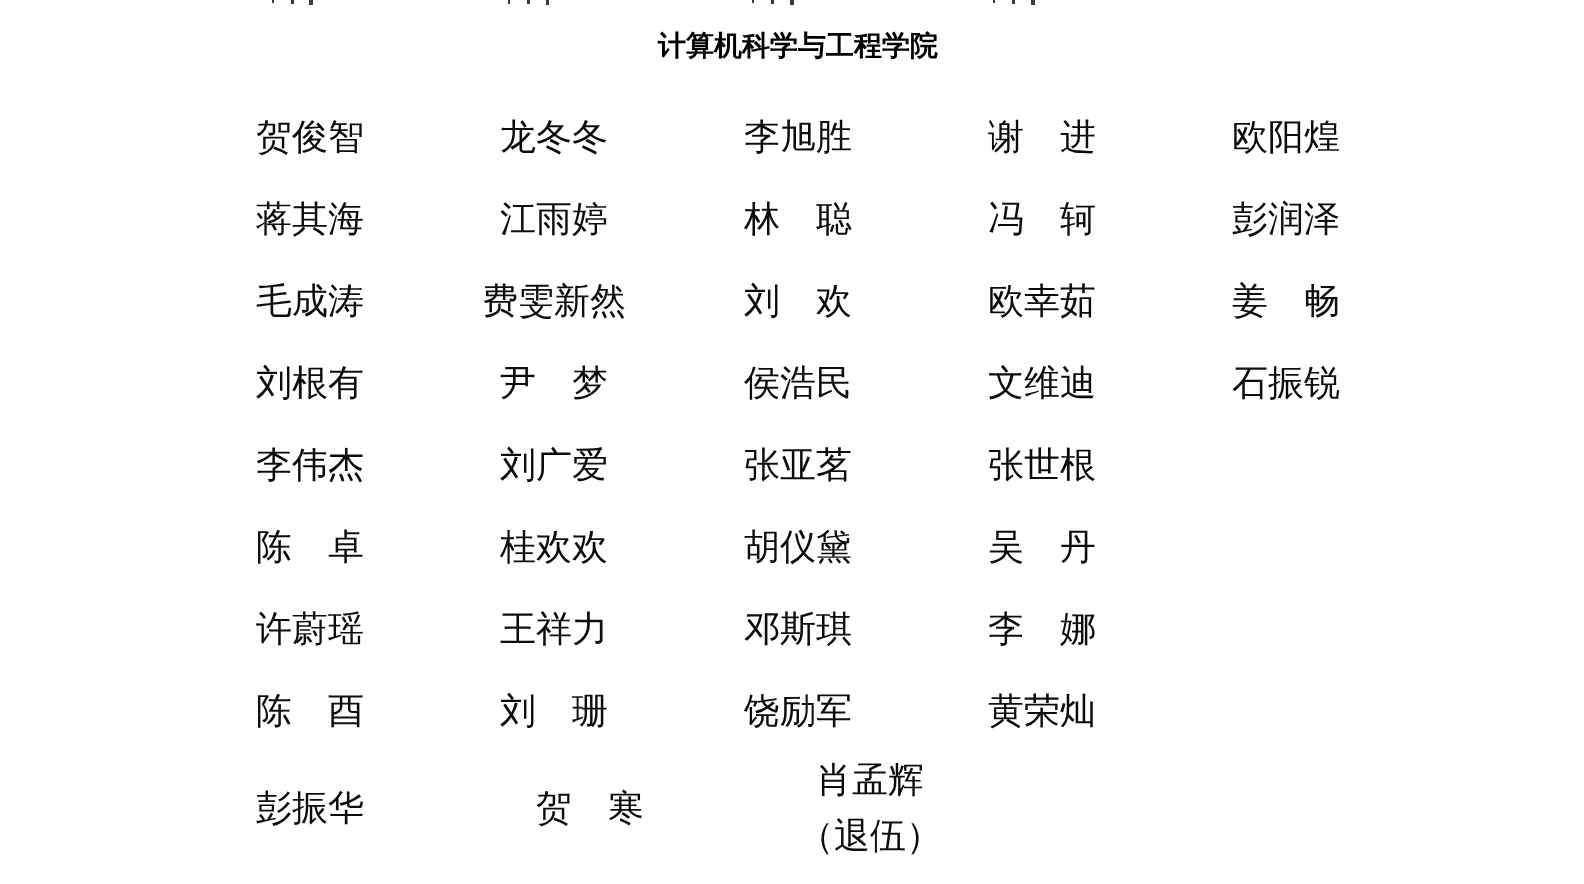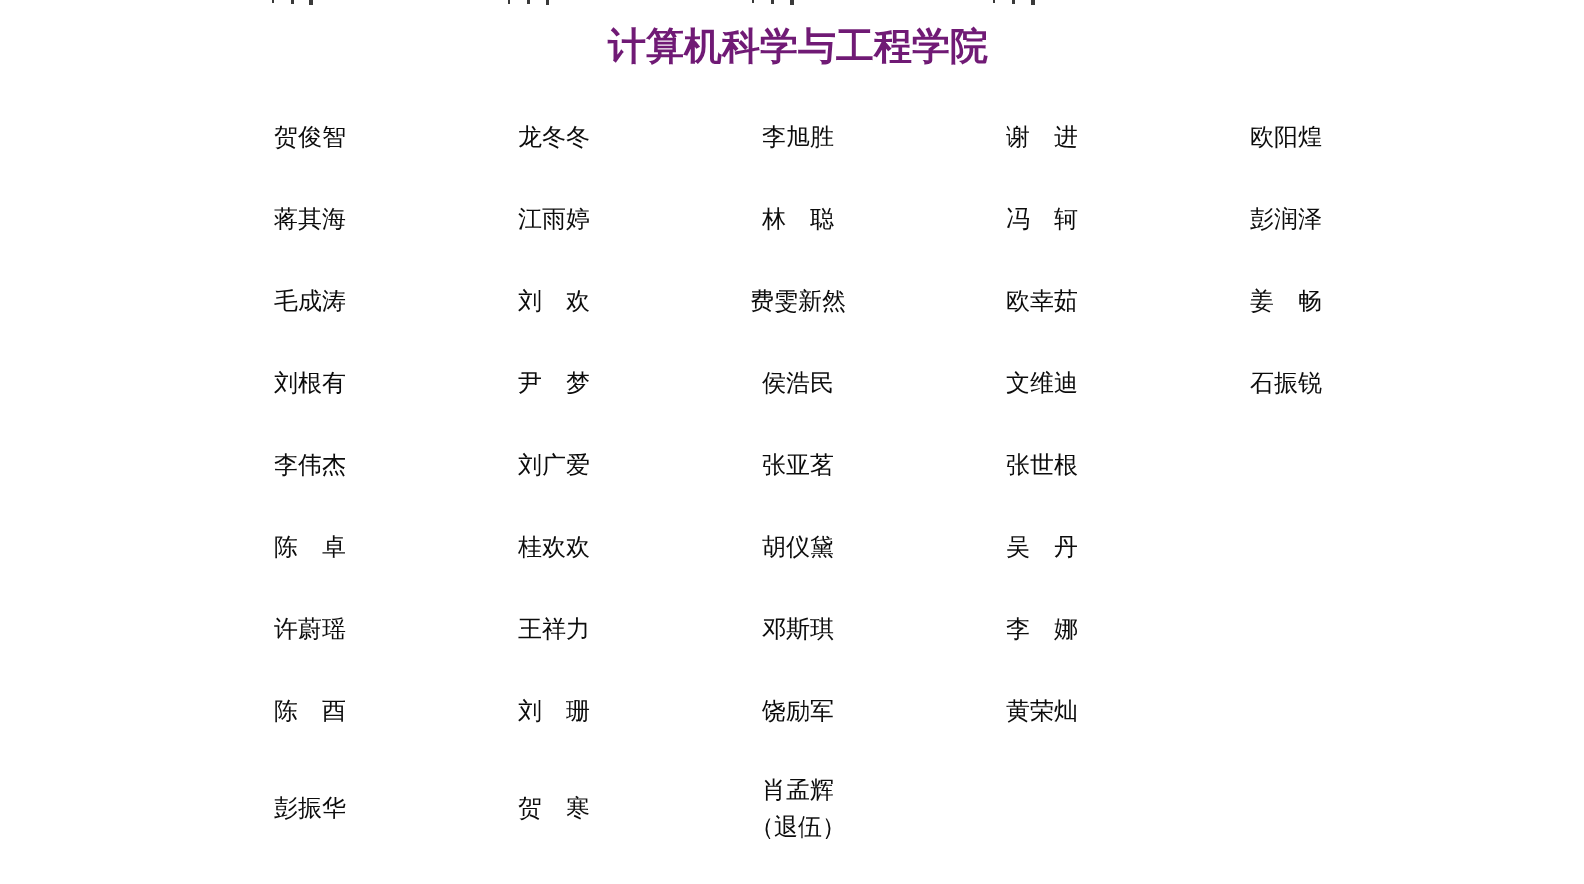--- a/index.html
+++ b/index.html
@@ -37,42 +37,43 @@
     width: 1220px;
   }
 
   .doc-title {
     margin-top: 20px;
     height: 52px;
     line-height: 52px;
     text-align: center;
     font-family: "Liberation Sans", "DejaVu Sans", sans-serif;
     font-weight: 700;
-    font-size: 38px;
+    font-size: 28px;
     letter-spacing: 0px;
-    color: #701a75;
+    color: #000000;
   }
 
   .roster {
     margin-top: 25px;
   }
   .row {
     display: flex;
     height: 82px;
   }
   .row.tall {
     height: 112px;
+    gap: 36px;
   }
   .cell {
     flex: 0 0 244px;
     display: flex;
     align-items: center;
     justify-content: center;
     text-align: center;
-    font-size: 24px;
+    font-size: 36px;
     line-height: 1.55;
     white-space: pre-line;
     color: #0c0c0c;
   }
 </style>
 </head>
 <body>
 
 <div class="frag-strip">
   <div class="frag" style="left:272px;width:2px;height:3px"></div>
@@ -106,22 +107,22 @@
     <div class="row">
       <div class="cell">蒋其海</div>
       <div class="cell">江雨婷</div>
       <div class="cell">林　聪</div>
       <div class="cell">冯　轲</div>
       <div class="cell">彭润泽</div>
     </div>
 
     <div class="row">
       <div class="cell">毛成涛</div>
+      <div class="cell">费雯新然</div>
       <div class="cell">刘　欢</div>
-      <div class="cell">费雯新然</div>
       <div class="cell">欧幸茹</div>
       <div class="cell">姜　畅</div>
     </div>
 
     <div class="row">
       <div class="cell">刘根有</div>
       <div class="cell">尹　梦</div>
       <div class="cell">侯浩民</div>
       <div class="cell">文维迪</div>
       <div class="cell">石振锐</div>

